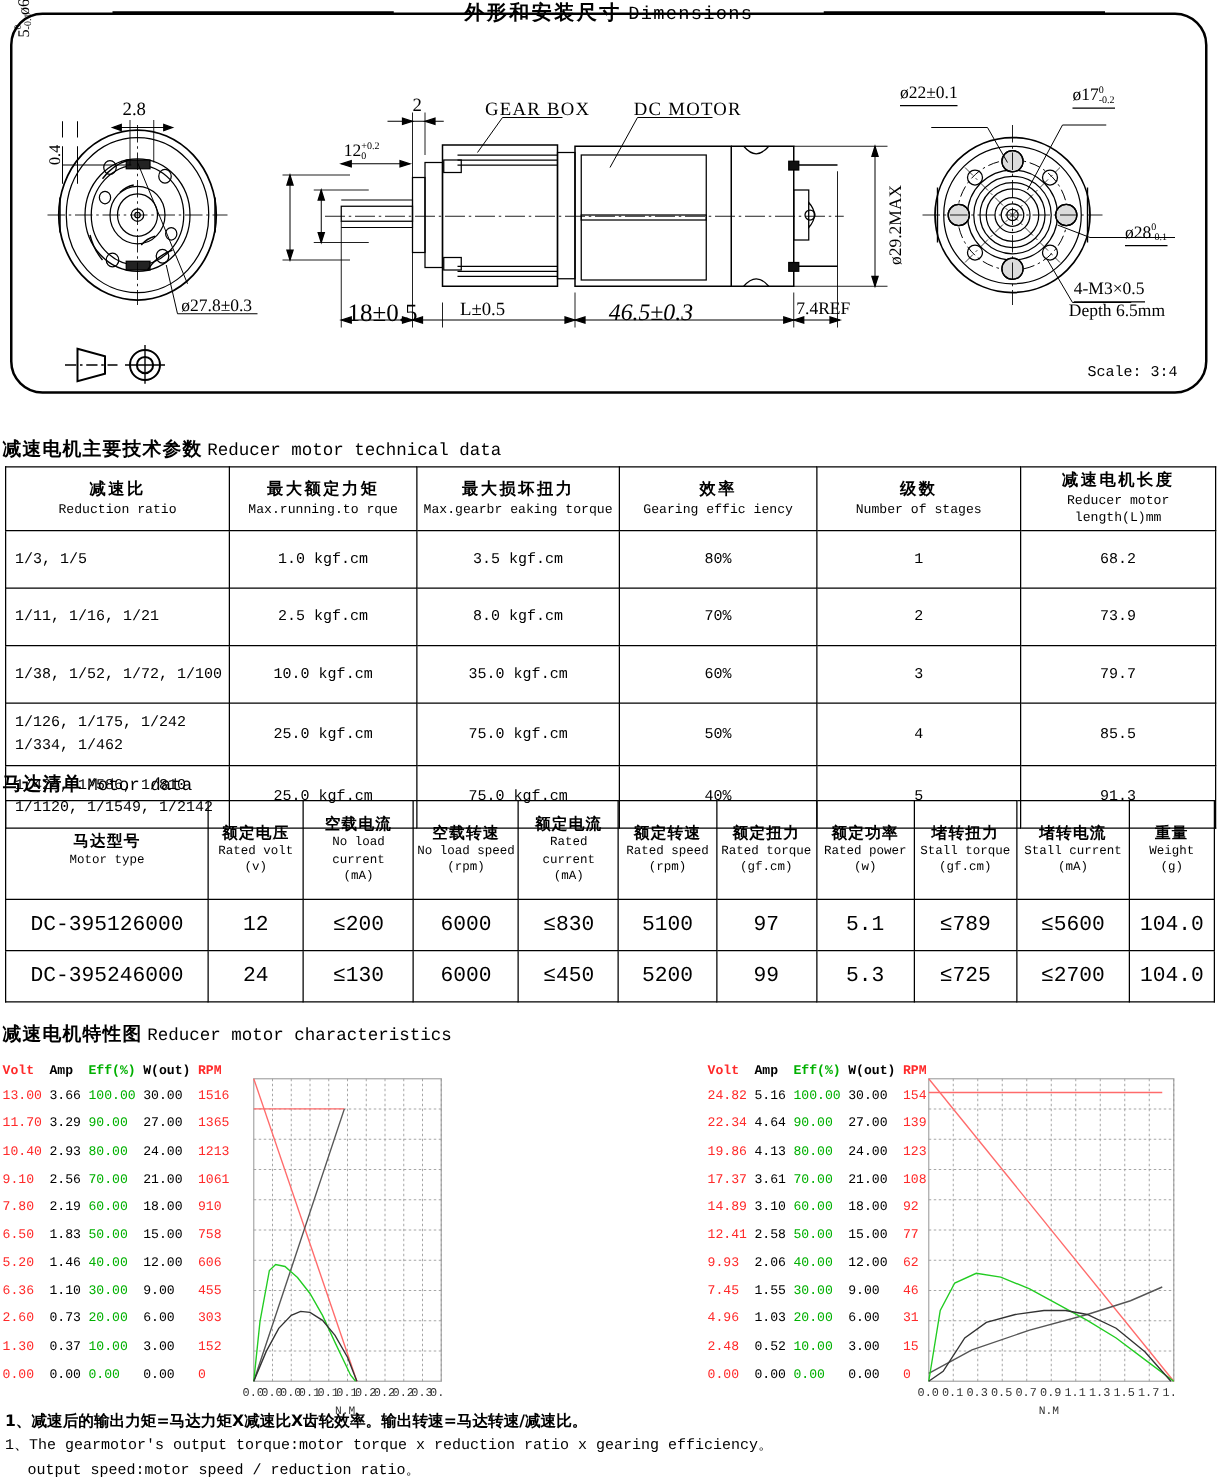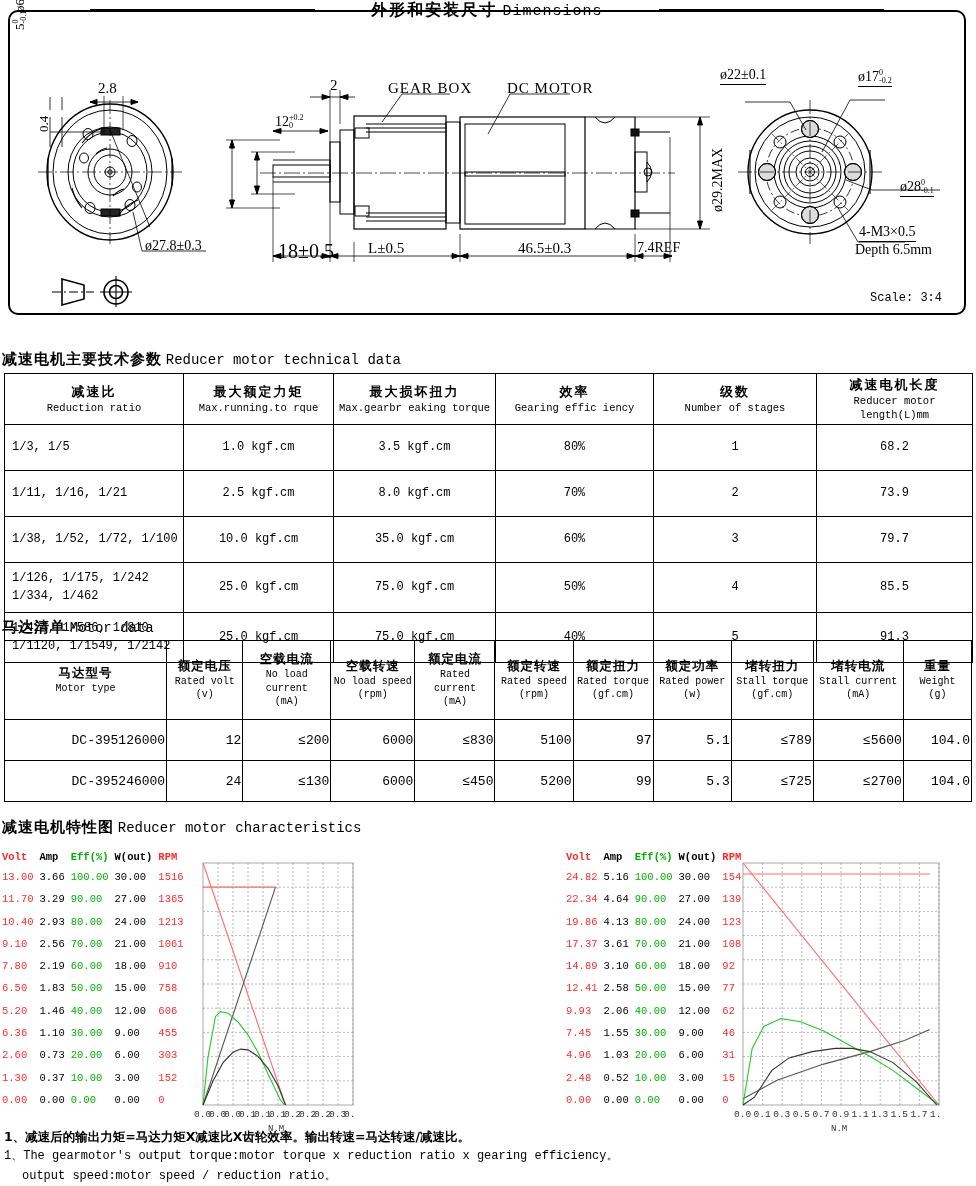--- a/index.html
+++ b/index.html
@@ -5,21 +5,21 @@
 <style>
   html,body{margin:0;padding:0;}
   body{
     width:976px;height:1186px;background:#ffffff;
     font-family:"Liberation Serif",serif;
     color:#000;overflow:hidden;position:relative;
   }
   
   .draw-panel{
     position:absolute;left:8px;top:10px;width:958px;height:305px;
-    border:2px solid #000;border-radius:10px;box-sizing:border-box;
+    border:2px solid #000;border-radius:26px;box-sizing:border-box;
   }
   .panel-title{
     position:absolute;left:0;top:-12px;width:100%;
     text-align:center;font-size:17px;letter-spacing:1px;
     font-family:"Liberation Serif",serif;
     background:transparent;
   }
   .panel-title .cn{font-family:"DejaVu Sans",sans-serif;font-size:16px;font-weight:600;letter-spacing:2px;}
   .panel-title .en{font-family:"Liberation Mono",monospace;font-size:15px;}
   .title-rule-l,.title-rule-r{
@@ -74,21 +74,21 @@
   #tbl-tech tr.hdr td{height:42px;}
   #tbl-tech tr.row td{height:41px;}
   #tbl-tech tr.row2 td{height:45px;}
 
   
   #tbl-motor{left:4px;top:640px;width:968px;}
   #tbl-motor tr.hdr td{height:74px;}
   #tbl-motor tr.row td{height:36px;}
   #tbl-motor .hcn{font-size:12.5px;letter-spacing:1px;}
   #tbl-motor .hen{font-size:10px;}
-  #tbl-motor td.val{font-size:13px;text-align:right;}
+  #tbl-motor td.val{font-size:17px;}
 
   
   .chart-block{position:absolute;top:848px;height:290px;}
   #chart-left{left:2px;width:480px;}
   #chart-right{left:566px;width:410px;}
 
   .ctable{
     position:absolute;left:0;top:0;
     font-family:"Liberation Mono",monospace;font-size:10.5px;
     border-collapse:collapse;
@@ -350,21 +350,21 @@
     <span class="dim-txt" style="position:relative;font-size:14px;">12</span><span class="tol"><b>+0.2</b><b>0</b></span>
   </div>
 
   <div class="dim-txt" style="left:320px;top:65px;font-size:15px;">2</div>
   <div class="dim-txt" style="left:378px;top:68px;font-size:15px;letter-spacing:1px;">GEAR BOX</div>
   <div class="dim-txt" style="left:497px;top:68px;font-size:15px;letter-spacing:1px;text-align:right;">DC MOTOR</div>
   <div class="dim-txt rot90" style="left:700px;top:200px;font-size:14px;">ø29.2MAX</div>
 
   <div class="dim-txt" style="left:268px;top:228px;font-size:20px;">18±0.5</div>
   <div class="dim-txt" style="left:358px;top:228px;font-size:15px;">L±0.5</div>
-  <div class="dim-txt" style="left:508px;top:228px;font-size:15px;">46.5±0.3</div>
+  <div class="dim-txt" style="left:477px;top:228px;font-size:19px;font-style:italic;">46.5±0.3</div>
   <div class="dim-txt" style="left:627px;top:228px;font-size:14px;">7.4REF</div>
 
   <div class="dim-txt ul" style="left:710px;top:55px;font-size:14px;">ø22±0.1</div>
   <div class="ul" style="position:absolute;left:848px;top:55px;">
     <span class="dim-txt" style="position:relative;font-size:14px;">ø17</span><span class="tol"><b>0</b><b>-0.2</b></span>
   </div>
   <div class="ul" style="position:absolute;left:890px;top:165px;">
     <span class="dim-txt" style="position:relative;font-size:14px;">ø28</span><span class="tol"><b>0</b><b>-0.1</b></span>
   </div>
   <div class="dim-txt ul" style="left:849px;top:212px;font-size:14px;">4-M3×0.5</div>

